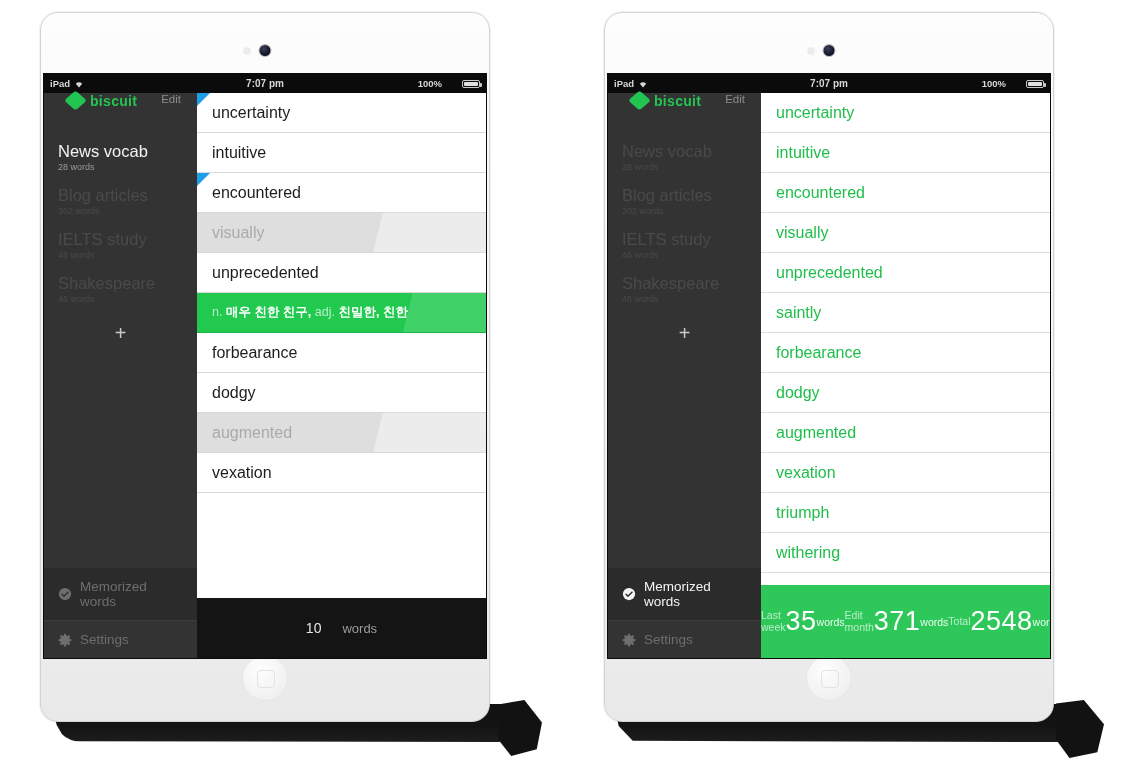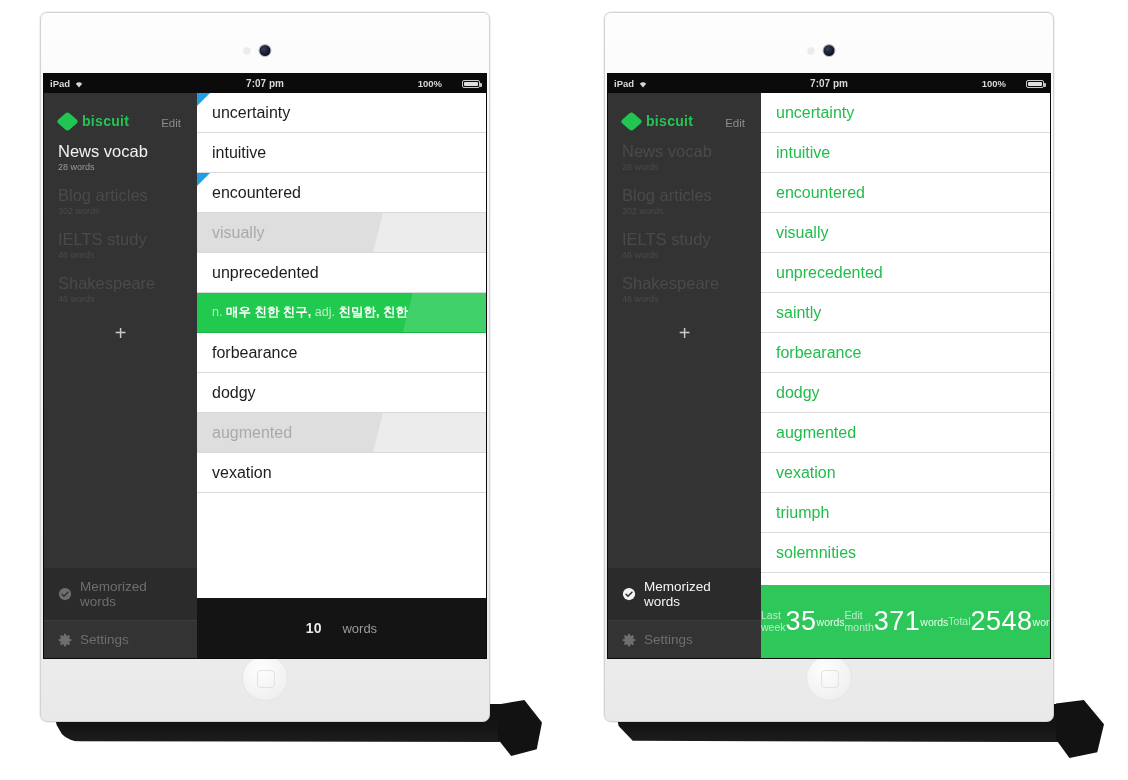--- a/index.html
+++ b/index.html
@@ -9,21 +9,21 @@
     font-family:"Liberation Sans", sans-serif;
     overflow:hidden;
   }
   .stage { position:relative; width:1128px; height:780px; }
 
   
   .ipad {
     position:absolute;
     width:450px; height:710px;
     background:linear-gradient(180deg,#fdfdfd 0%,#f4f4f4 55%,#e9e9e9 100%);
-    border-radius:7px;
+    border-radius:18px;
     border:1px solid #d2d2d2;
     box-shadow:0 1px 0 #ffffff inset, 0 0 0 1px rgba(0,0,0,.05);
   }
   .ipad.left  { left:40px;  top:12px; }
   .ipad.right { left:604px; top:12px; }
 
   
   .shadow {
     position:absolute;
     background:#0d0d0d;
@@ -86,21 +86,21 @@
   .batt { width:18px; height:8px; border:1px solid #c9c9c9; border-radius:2px; position:relative; }
   .batt::before { content:""; position:absolute; inset:1px; background:#e0e0e0; border-radius:1px;}
   .batt::after { content:""; position:absolute; right:-3px; top:2px; width:2px; height:4px;
     background:#c9c9c9; border-radius:0 1px 1px 0; }
 
   .body-row { flex:1; display:flex; min-height:0; }
 
   
   .sidebar { width:153px; flex:0 0 153px; background:#333333; display:flex; flex-direction:column;
              position:relative; }
-  .brandbar { height:36px; display:flex; align-items:flex-end; padding:0 16px; }
+  .brandbar { height:36px; display:flex; align-items:flex-start; padding:0 16px;margin-left:8px; }
   .logo-diamond { width:15px; height:15px; background:#23c552; border-radius:3px;
     transform:rotate(45deg) skew(-4deg,-4deg); margin-right:7px; }
   .brand-name { color:#23c552; font-size:14px; letter-spacing:.3px; font-weight:600; }
   .edit-btn { margin-left:auto; color:#8c8c8c; font-size:11.5px; }
 
   .deck-list { padding-top:6px; }
   .deck { padding:7px 14px 7px 14px; }
   .deck-title { font-size:16.5px; color:#4a4a4a; line-height:1.15; }
   .deck-sub   { font-size:9px; color:#4a4a4a; margin-top:1px; }
   .deck.active .deck-title { color:#f2f2f2; }
@@ -138,21 +138,21 @@
   .wrow.dim .sheen { background:linear-gradient(104deg, rgba(255,255,255,0) 0 62%, rgba(255,255,255,.42) 62.4%, rgba(255,255,255,.42) 100%);}
   .wrow.green { background:#21c94f; border-bottom-color:#1bb546; }
   .wrow.green .sheen { background:linear-gradient(104deg, rgba(255,255,255,0) 0 72%, rgba(255,255,255,.14) 72.4%, rgba(255,255,255,.14) 100%);}
   .wrow.green .txt { color:#ffffff; font-size:12.5px; font-weight:bold; }
   .wrow.green .txt .pos { color:#b8f0c8; font-weight:normal; }
   .flag { position:absolute; left:0; top:0; width:0; height:0;
           border-top:13px solid #1e9ee8; border-right:13px solid transparent; z-index:3; }
 
   .pane-footer { height:60px; flex:0 0 60px; background:#141414; color:#9b9b9b;
     display:flex; align-items:center; justify-content:center; font-size:13px; }
-  .pane-footer b { color:#e8e8e8; font-weight:bold; margin-right:21px; font-size:14px; }
+  .pane-footer b { color:#e8e8e8; font-weight:normal; margin-right:21px; font-size:14px; }
 
   
   .wrow.mem { color:#1fbe4a; background:#fff; border-bottom:1px solid #dcdcdc; }
 
   
   .stats { position:absolute; left:0; right:0; bottom:0; height:73px; background:#2ec75a;
     display:flex; color:#fff; align-items:stretch; z-index:5; }
   .stat { flex:1; display:flex; flex-direction:row; align-items:center; justify-content:center; }
   .stat .lbl { font-size:10.5px; color:#b8eec7; margin-bottom:1px; }
   .stat .num { font-size:27px; line-height:1.05; font-weight:400; letter-spacing:.5px; }
@@ -405,23 +405,20 @@
               <div class="wrow mem">
                   <span class="txt">augmented</span>
                 </div>
               <div class="wrow mem">
                   <span class="txt">vexation</span>
                 </div>
               <div class="wrow mem">
                   <span class="txt">triumph</span>
                 </div>
               <div class="wrow mem">
-                  <span class="txt">solemnities</span>
-                </div>
-              <div class="wrow mem">
                   <span class="txt">withering</span>
                 </div>
               <div class="wrow mem">
                   <span class="txt">feigning</span>
                 </div>
             </div>
 
             <div class="stats">
               <div class="stat">
                 <span class="lbl">Last week</span>

